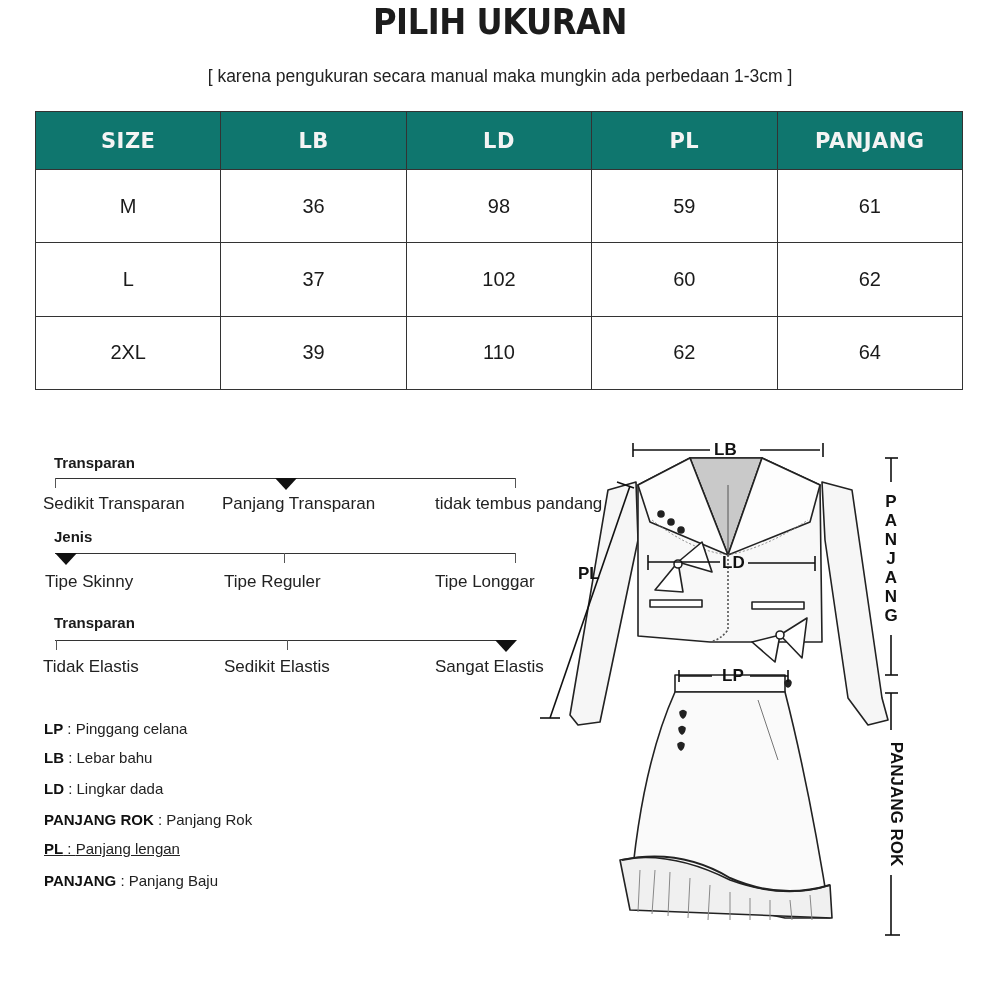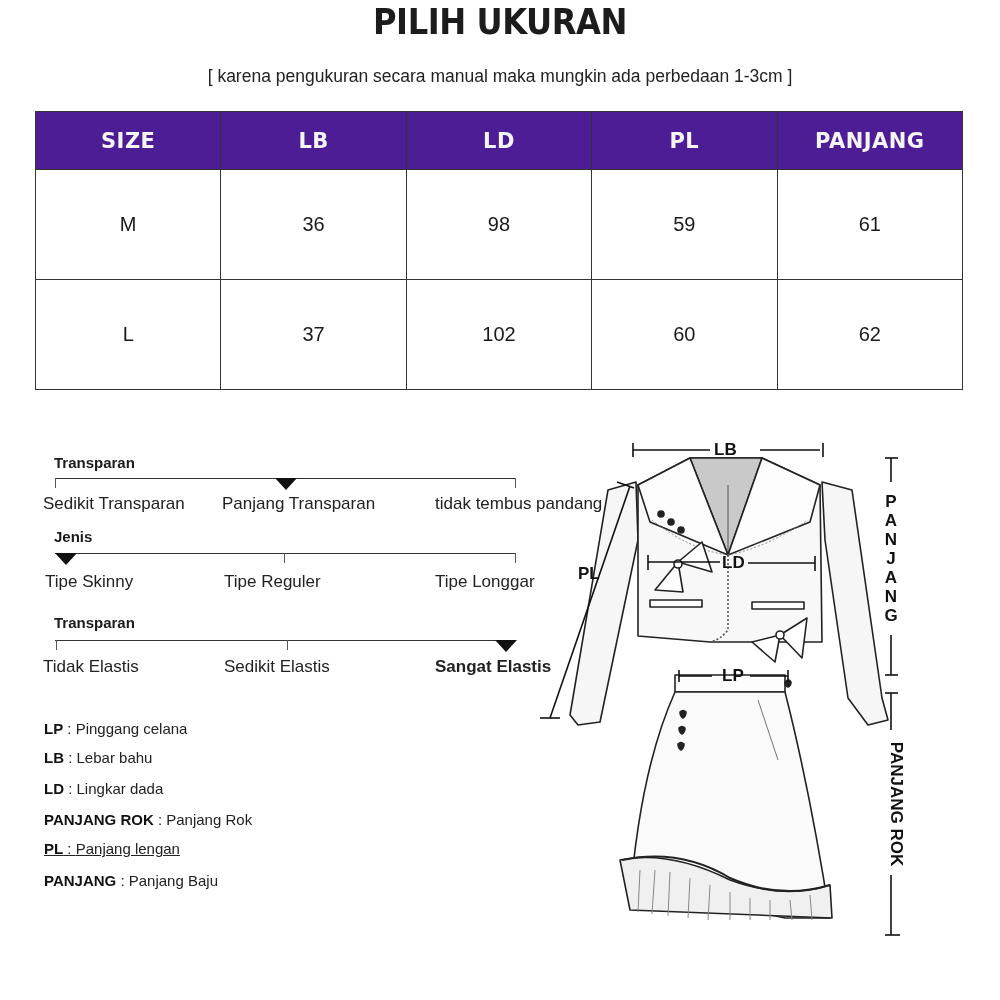--- a/index.html
+++ b/index.html
@@ -8,21 +8,21 @@
 
   .title { position: absolute; left: 0; top: 2px; width: 1000px; text-align: center;
            font-family: "DejaVu Sans", sans-serif; font-weight: bold; font-size: 35px;
            letter-spacing: -0.5px; color: #1c1c1c; transform: scaleX(0.92); }
   .subtitle { position: absolute; left: 0; top: 66px; width: 1000px; text-align: center;
               font-size: 17.5px; color: #222; }
 
   table.size-table { position: absolute; left: 35px; top: 111px; width: 928px; height: 279px;
                      border-collapse: collapse; table-layout: fixed; }
   table.size-table th, table.size-table td { border: 1.5px solid #333; text-align: center; }
-  table.size-table th { background: #4c1d95; color: #f4f4f4; height: 55px;
+  table.size-table th { background: #0f766e; color: #f4f4f4; height: 55px;
                         font-family: "DejaVu Sans", sans-serif; font-weight: bold; font-size: 21px;
                         letter-spacing: 0.5px; }
   table.size-table td { font-size: 20px; color: #1a1a1a; height: 54px; }
 
   .scale { position: absolute; left: 40px; width: 560px; height: 70px; }
   .scale-title { position: absolute; left: 14px; top: 0; font-weight: bold; font-size: 15px; }
   .scale-line { position: absolute; left: 15px; width: 460px; border-top: 1.3px solid #333; }
   .tick { position: absolute; width: 0; border-left: 1px solid #555; height: 10px; }
   .marker { position: absolute; width: 0; height: 0; border-left: 11px solid transparent;
             border-right: 11px solid transparent; border-top: 12px solid #111; }
@@ -58,20 +58,27 @@
       <td>98</td>
       <td>59</td>
       <td>61</td>
     </tr>
     <tr>
       <td>L</td>
       <td>37</td>
       <td>102</td>
       <td>60</td>
       <td>62</td>
+    </tr>
+    <tr>
+      <td>2XL</td>
+      <td>39</td>
+      <td>110</td>
+      <td>62</td>
+      <td>64</td>
     </tr>
   </tbody>
 </table>
 
 <div class="scale" style="top:454px;">
   <div class="scale-title">Transparan</div>
   <div class="scale-line" style="top:24px;"></div>
   <div class="tick" style="left:15px; top:24px;"></div>
   <div class="tick" style="left:475px; top:24px;"></div>
   <div class="marker" style="left:235px; top:24px;"></div>
@@ -92,21 +99,21 @@
 </div>
 
 <div class="scale" style="top:614px;">
   <div class="scale-title">Transparan</div>
   <div class="scale-line" style="top:26px;"></div>
   <div class="tick" style="left:16px; top:26px;"></div>
   <div class="tick" style="left:247px; top:26px;"></div>
   <div class="marker" style="left:455px; top:26px;"></div>
   <div class="scale-label" style="left:3px; top:43px;">Tidak Elastis</div>
   <div class="scale-label" style="left:184px; top:43px;">Sedikit Elastis</div>
-  <div class="scale-label" style="left:395px; top:43px;font-weight:bold;">Sangat  Elastis</div>
+  <div class="scale-label" style="left:395px; top:43px;">Sangat  Elastis</div>
 </div>
 
 <div class="legend">
   <div class="legend-item" style="top:2px;"><b>LP</b> : <span>Pinggang celana</span></div>
   <div class="legend-item" style="top:31px;"><b>LB</b> : <span>Lebar bahu</span></div>
   <div class="legend-item" style="top:62px;"><b>LD</b> : <span>Lingkar dada</span></div>
   <div class="legend-item" style="top:93px;"><b>PANJANG ROK</b> : <span>Panjang Rok</span></div>
   <div class="legend-item" style="top:122px;text-decoration:underline;"><b>PL</b> : <span>Panjang lengan</span></div>
   <div class="legend-item" style="top:154px;"><b>PANJANG</b> : <span>Panjang Baju</span></div>
 </div>

